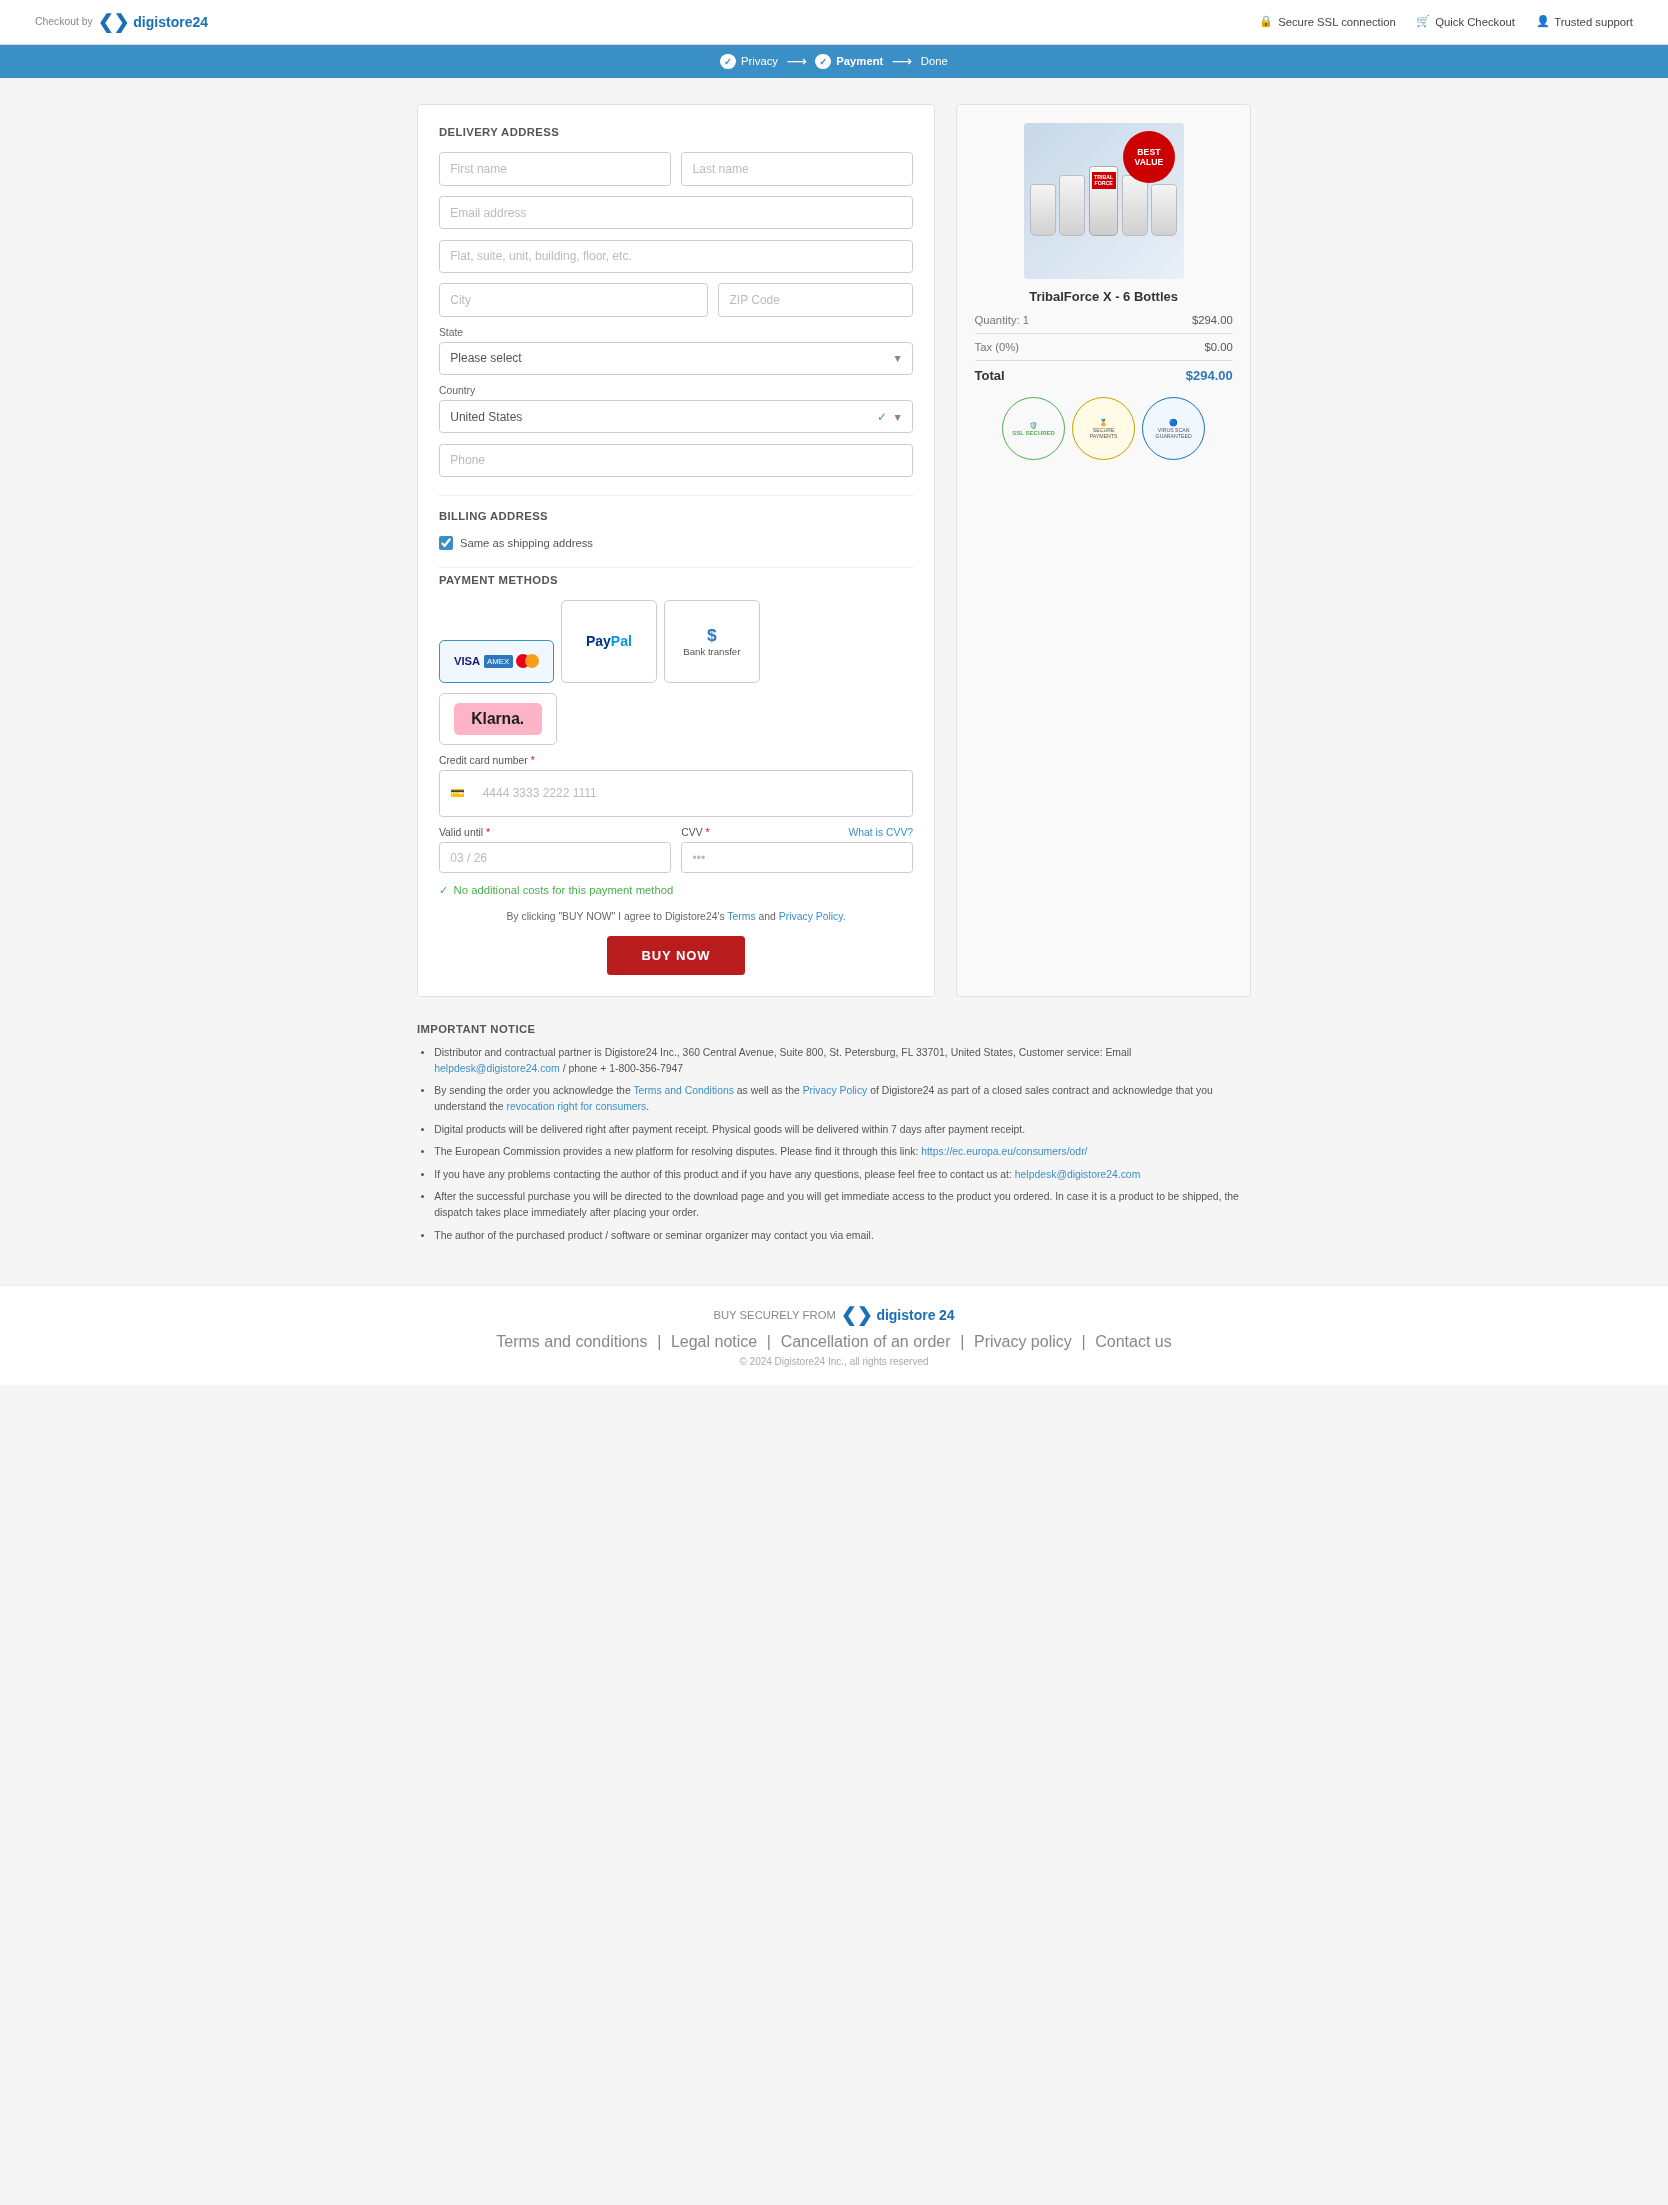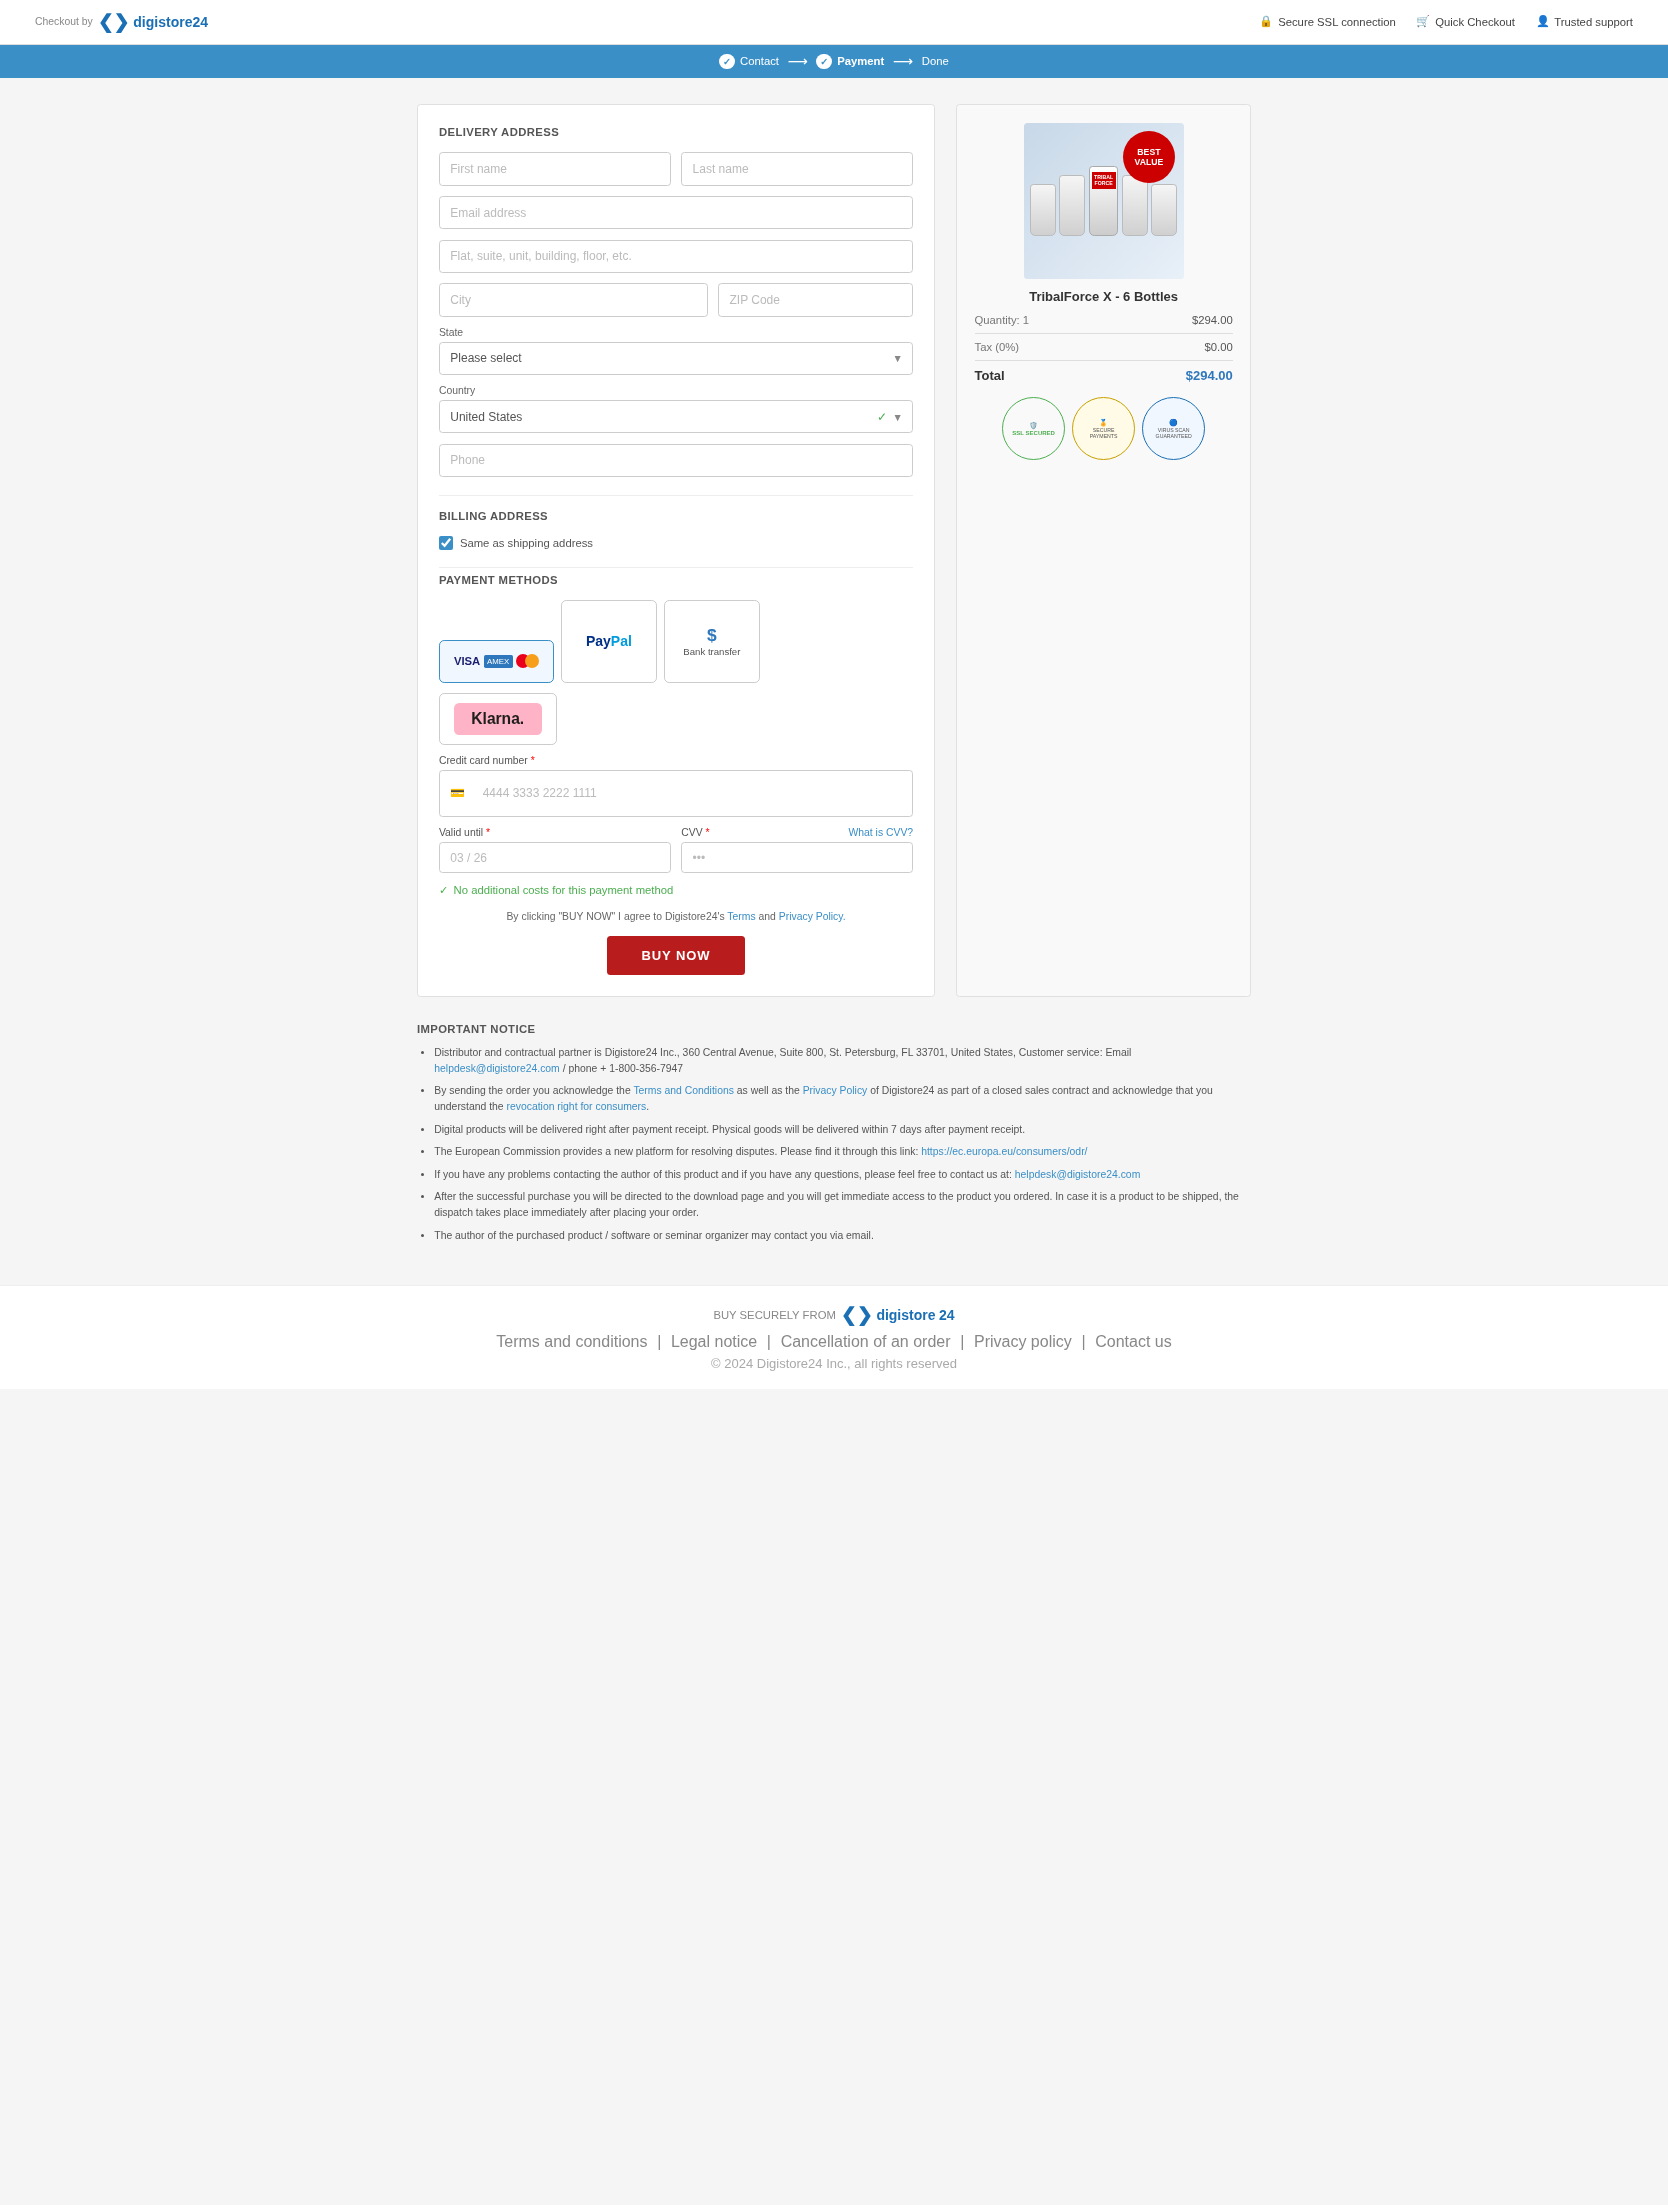--- a/index.html
+++ b/index.html
@@ -110,21 +110,21 @@
     .notice-title { font-size: 11.3px; font-weight: bold; color: #555; margin-bottom: 10.4px; letter-spacing: 0.4px; }
     .notice-list { list-style: disc; padding-left: 17.4px; }
     .notice-list li { font-size: 10.4px; color: #555; margin-bottom: 7px; line-height: 1.5; }
     .notice-list a { color: #3a8fc7; text-decoration: none; }
 
     
     .footer { background: #fff; border-top: 0.9px solid #eee; padding: 17.4px; text-align: center; }
     .footer-logo { font-size: 11.3px; color: #888; margin-bottom: 7px; display: flex; align-items: center; justify-content: center; gap: 5.2px; }
     .footer-links { font-size: 16px; color: #888; margin-bottom: 5px; }
     .footer-links a { color: #888; text-decoration: none; margin: 0 5.2px; }
-    .footer-copy { font-size: 13px; color: #aaa; }
+    .footer-copy { font-size: 10px; color: #aaa; }
 
     .digistore-logo { display: inline-flex; align-items: center; gap: 3.5px; }
     .ds-bracket { color: #1a6fb5; font-size: 19px; font-weight: bold; }
     .ds-name { color: #1a6fb5; font-weight: bold; font-size: 14px; }
     .ds-24 { color: #1a6fb5; font-weight: bold; font-size: 14px; }
   </style>
 </head>
 <body>
 
 <div class="header">
@@ -147,21 +147,21 @@
     <div class="header-badge">
       <span class="icon">👤</span>
       <span>Trusted support</span>
     </div>
   </div>
 </div>
 
 <div class="progress-bar">
   <div class="progress-step">
     <span class="check">✓</span>
-    <span>Contact</span>
+    <span>Privacy</span>
   </div>
   <span class="progress-arrow">⟶</span>
   <div class="progress-step active">
     <span class="check">✓</span>
     <span>Payment</span>
   </div>
   <span class="progress-arrow">⟶</span>
   <div class="progress-step">
     <span>Done</span>
   </div>

